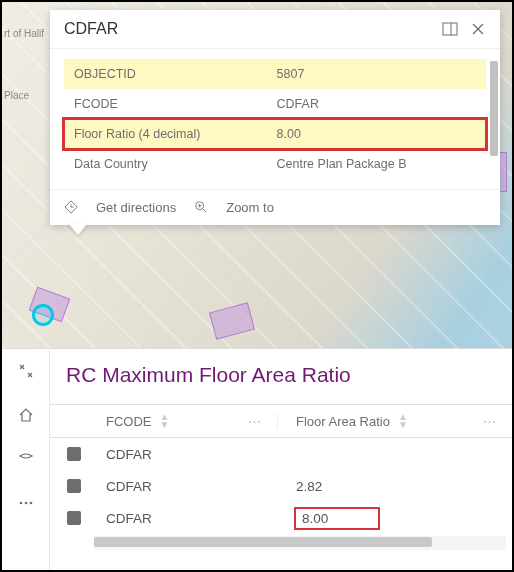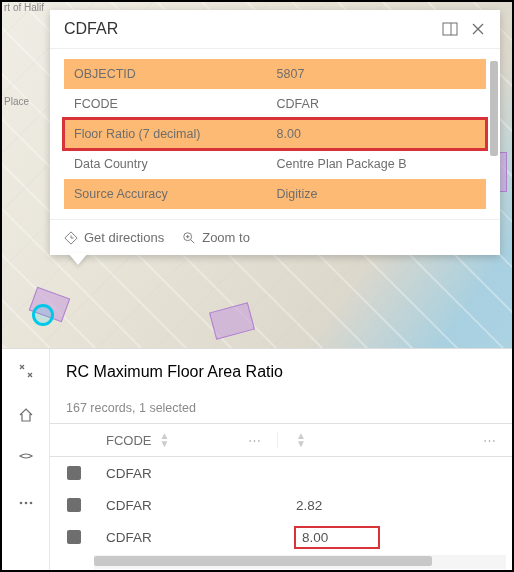--- a/index.html
+++ b/index.html
@@ -1,47 +1,47 @@
 <!DOCTYPE html>
 <html><head>
 <meta charset="utf-8">
 <style>
 *{margin:0;padding:0;box-sizing:border-box;font-family:"Segoe UI",Arial,sans-serif}
 body{width:514px;height:572px;border:2px solid #000;position:relative;overflow:hidden;background:#e8e6e0}
 .map-bg{position:absolute;inset:0;background:linear-gradient(125deg,#f0ede5 0%,#e8e4d8 30%,#ddd8cc 60%,#a8d0e0 75%,#b0d8e8 100%)}
 .map-bg::before{content:"";position:absolute;inset:0;background:repeating-linear-gradient(45deg,transparent,transparent 30px,rgba(255,255,255,.3) 30px,rgba(255,255,255,.3) 32px),repeating-linear-gradient(-45deg,transparent,transparent 40px,rgba(200,200,200,.2) 40px,rgba(200,200,200,.2) 41px)}
 .map-label{position:absolute;font-size:10px;color:#888}
-.ml1{top:0;left:2px}.ml2{top:94px;left:2px}.ml3{top:15px;right:60px;font-size:9px}
+.ml1{top:26px;left:2px}.ml2{top:88px;left:2px}.ml3{top:15px;right:60px;font-size:9px}
 .polygon{position:absolute;background:rgba(200,160,220,.6);border:1px solid #b080d0}
 .p1{top:290px;left:30px;width:35px;height:25px;transform:rotate(20deg)}
 .p2{top:305px;left:210px;width:40px;height:28px;transform:rotate(-15deg)}
 .p3{top:150px;right:5px;width:20px;height:40px}
 .popup{position:absolute;top:8px;left:48px;width:450px;background:#fff;box-shadow:0 2px 8px rgba(0,0,0,.2);z-index:10}
 .popup-header{display:flex;align-items:center;padding:10px 14px;border-bottom:1px solid #eee}
 .popup-title{flex:1;font-size:16px;color:#323232}
 .hdr-icon{width:16px;height:16px;margin-left:12px;cursor:pointer;color:#6e6e6e}
 .attr-body{padding:10px 14px 10px 14px;max-height:210px;overflow:hidden;position:relative}
 .attr-table{width:100%;border-collapse:collapse;font-size:12.5px}
 .attr-table tr{height:30px}
-.attr-table tr.striped{background:#fdba74}
+.attr-table tr.striped{background:#fef9c3}
 .attr-table td{padding:6px 10px;color:#6e6e6e}
 .attr-table td:first-child{width:48%}
 .hl-red{outline:3px solid #d9333a;outline-offset:-1px}
 .faded{opacity:.55}
 .scrollbar{position:absolute;right:2px;top:12px;width:8px;height:95px;background:#c0c0c0;border-radius:2px}
 .popup-footer{display:flex;gap:18px;padding:10px 14px;border-top:1px solid #eee;font-size:13px;color:#6e6e6e}
-.footer-btn{display:flex;align-items:flex-end;gap:6px;cursor:pointer}
+.footer-btn{display:flex;align-items:flex-start;gap:18px;cursor:pointer}
 .pointer{position:absolute;bottom:-10px;left:18px;width:0;height:0;border-left:10px solid transparent;border-right:10px solid transparent;border-top:12px solid #fff;filter:drop-shadow(0 2px 2px rgba(0,0,0,.15))}
 .sel-marker{position:absolute;top:302px;left:30px;width:22px;height:22px;border:3px solid #00c8e8;border-radius:50%;background:rgba(0,200,232,.15)}
 .bottom-panel{position:absolute;bottom:0;left:0;right:0;height:222px;background:#fff;border-top:1px solid #ddd;display:flex}
 .sidebar{width:48px;border-right:1px solid #e8e8e8;display:flex;flex-direction:column}
 .side-btn{height:44px;display:flex;align-items:center;justify-content:center;cursor:pointer;color:#6e6e6e}
 .panel-main{flex:1;display:flex;flex-direction:column}
 .panel-header{padding:14px 16px 8px}
-.panel-title{font-size:16px;color:#000000;margin-bottom:20px}
+.panel-title{font-size:21px;color:#701a75;margin-bottom:9px}
 .panel-sub{font-size:12.5px;color:#8a8a8a}
 .grid{flex:1;overflow:hidden}
 .grid-head{display:flex;border-top:1px solid #e0e0e0;border-bottom:1px solid #e0e0e0;height:34px;align-items:center;font-size:13px;color:#6e6e6e}
 .gh-sel{width:48px}
 .gh-col{display:flex;align-items:center;gap:8px;padding:0 8px}
 .gh-fcode{width:180px;border-right:1px solid #eee}
 .gh-far{flex:1;padding-left:18px}
 .sort-icon{opacity:.35;font-size:10px;line-height:8px}
 .menu-dots{margin-left:auto;margin-right:8px;opacity:.6;cursor:pointer}
 .grid-row{display:flex;height:32px;align-items:center;font-size:13.5px;color:#555}
@@ -89,30 +89,26 @@
       <tbody>
           <tr class="striped">
             <td>OBJECTID</td>
             <td>5807</td>
           </tr>
       <tr>
             <td>FCODE</td>
             <td>CDFAR</td>
           </tr>
       <tr class="striped hl-red">
-            <td>Floor Ratio (7 decimal)</td>
+            <td>Floor Ratio (4 decimal)</td>
             <td>8.00</td>
           </tr>
       <tr>
             <td>Data Country</td>
             <td>Centre Plan Package B</td>
-          </tr>
-      <tr class="striped">
-            <td>Source Accuracy</td>
-            <td>Digitize</td>
           </tr>
     </tbody>
       </table>
     <div class="scrollbar"></div>
   </div>
   <div class="popup-footer">
     <div class="footer-btn">
       <svg width="14" height="14" viewBox="0 0 16 16">
           <path d="M8 1 L15 8 L8 15 L1 8 Z M8 5 v3 l3 0" fill="none" stroke="#6e6e6e" stroke-width="1"></path>
         </svg>
@@ -152,31 +148,31 @@
       <svg width="16" height="4" viewBox="0 0 16 4">
           <circle cx="3" cy="2" r="1.3" fill="#6e6e6e"></circle>
           <circle cx="8" cy="2" r="1.3" fill="#6e6e6e"></circle>
           <circle cx="13" cy="2" r="1.3" fill="#6e6e6e"></circle>
         </svg>
     </div>
   </div>
   <div class="panel-main">
     <div class="panel-header">
       <div class="panel-title">RC Maximum Floor Area Ratio</div>
-      <div class="panel-sub">167 records, 1 selected</div>
     </div>
     <div class="grid">
       <div class="grid-head">
         <div class="gh-sel"></div>
         <div class="gh-col gh-fcode">
           <span>FCODE</span>
           <span class="sort-icon">▲<br>▼</span>
           <span class="menu-dots">⋯</span>
         </div>
         <div class="gh-col gh-far">
+          <span>Floor Area Ratio</span>
           <span class="sort-icon">▲<br>▼</span>
           <span class="menu-dots">⋯</span>
         </div>
       </div>
       <div class="grid-row">
         <div class="row-sel">
             <div class="row-sq"></div>
           </div>
         <div class="row-fcode">CDFAR</div>
       </div>

